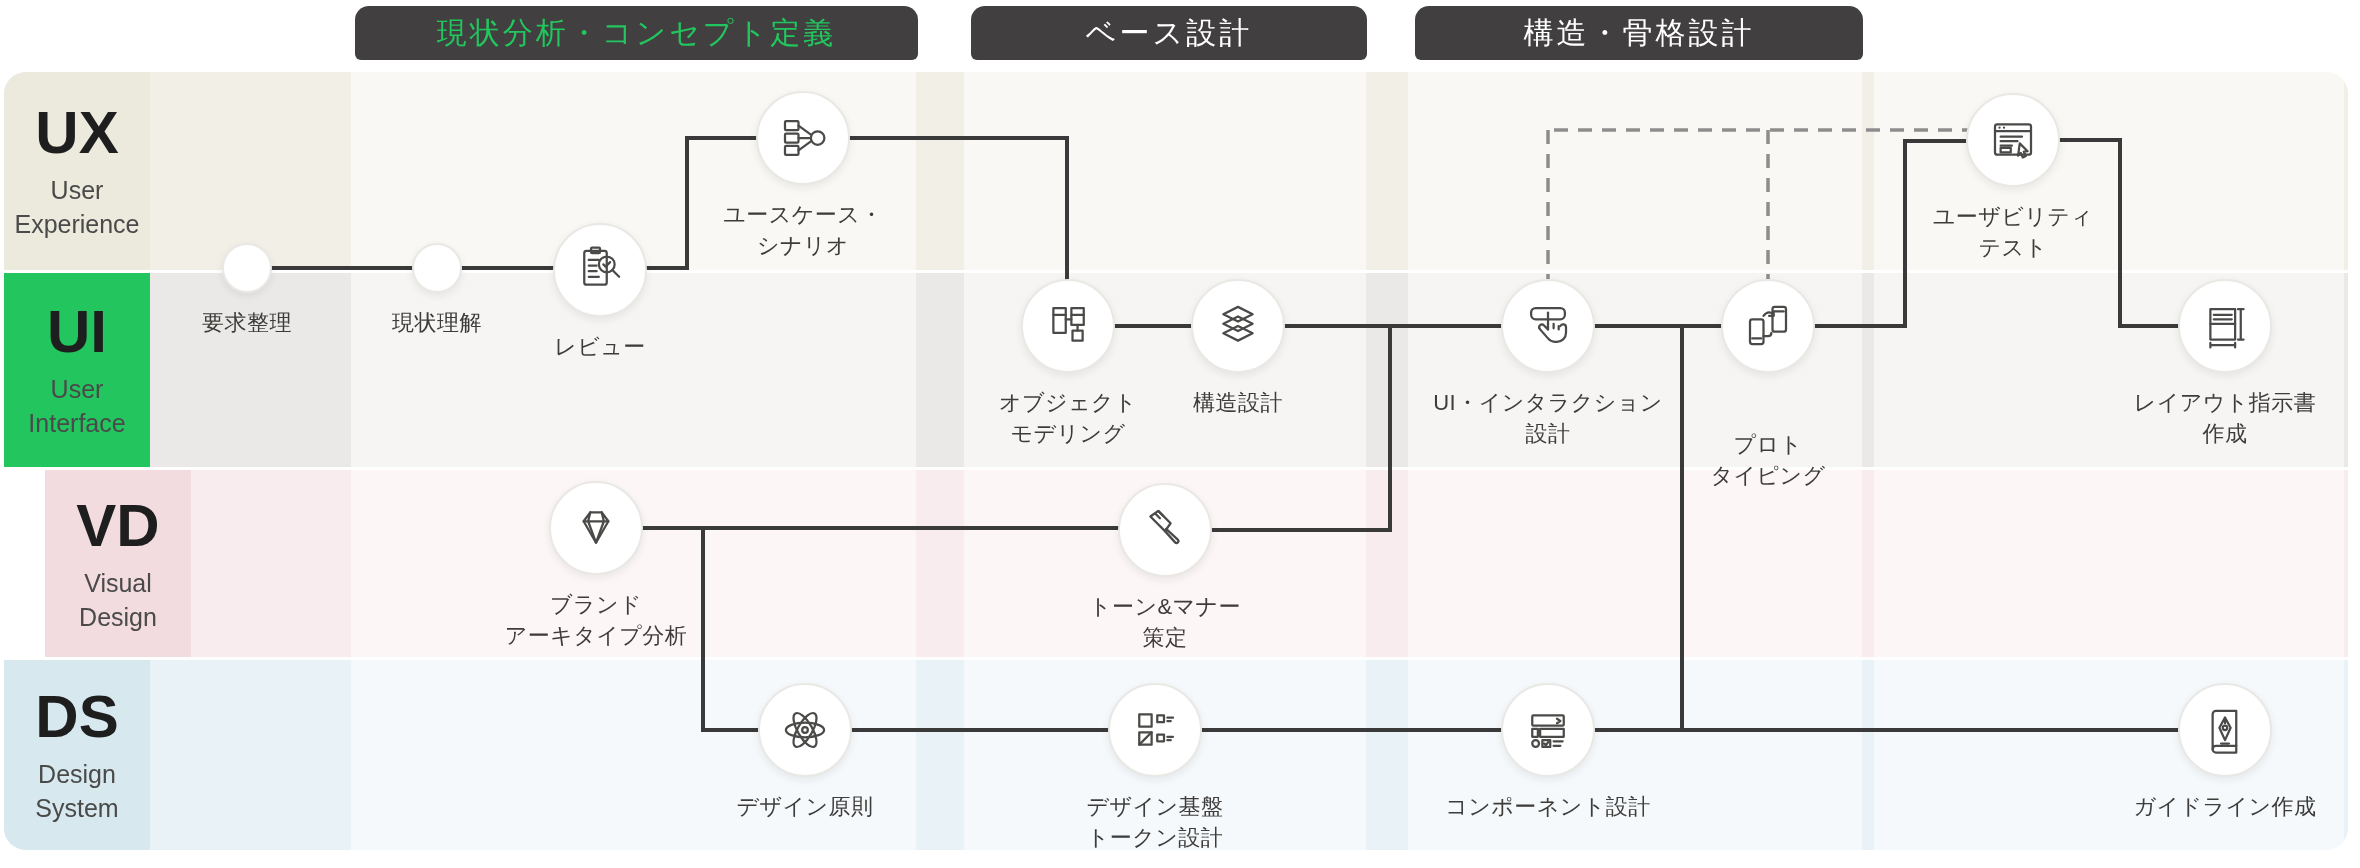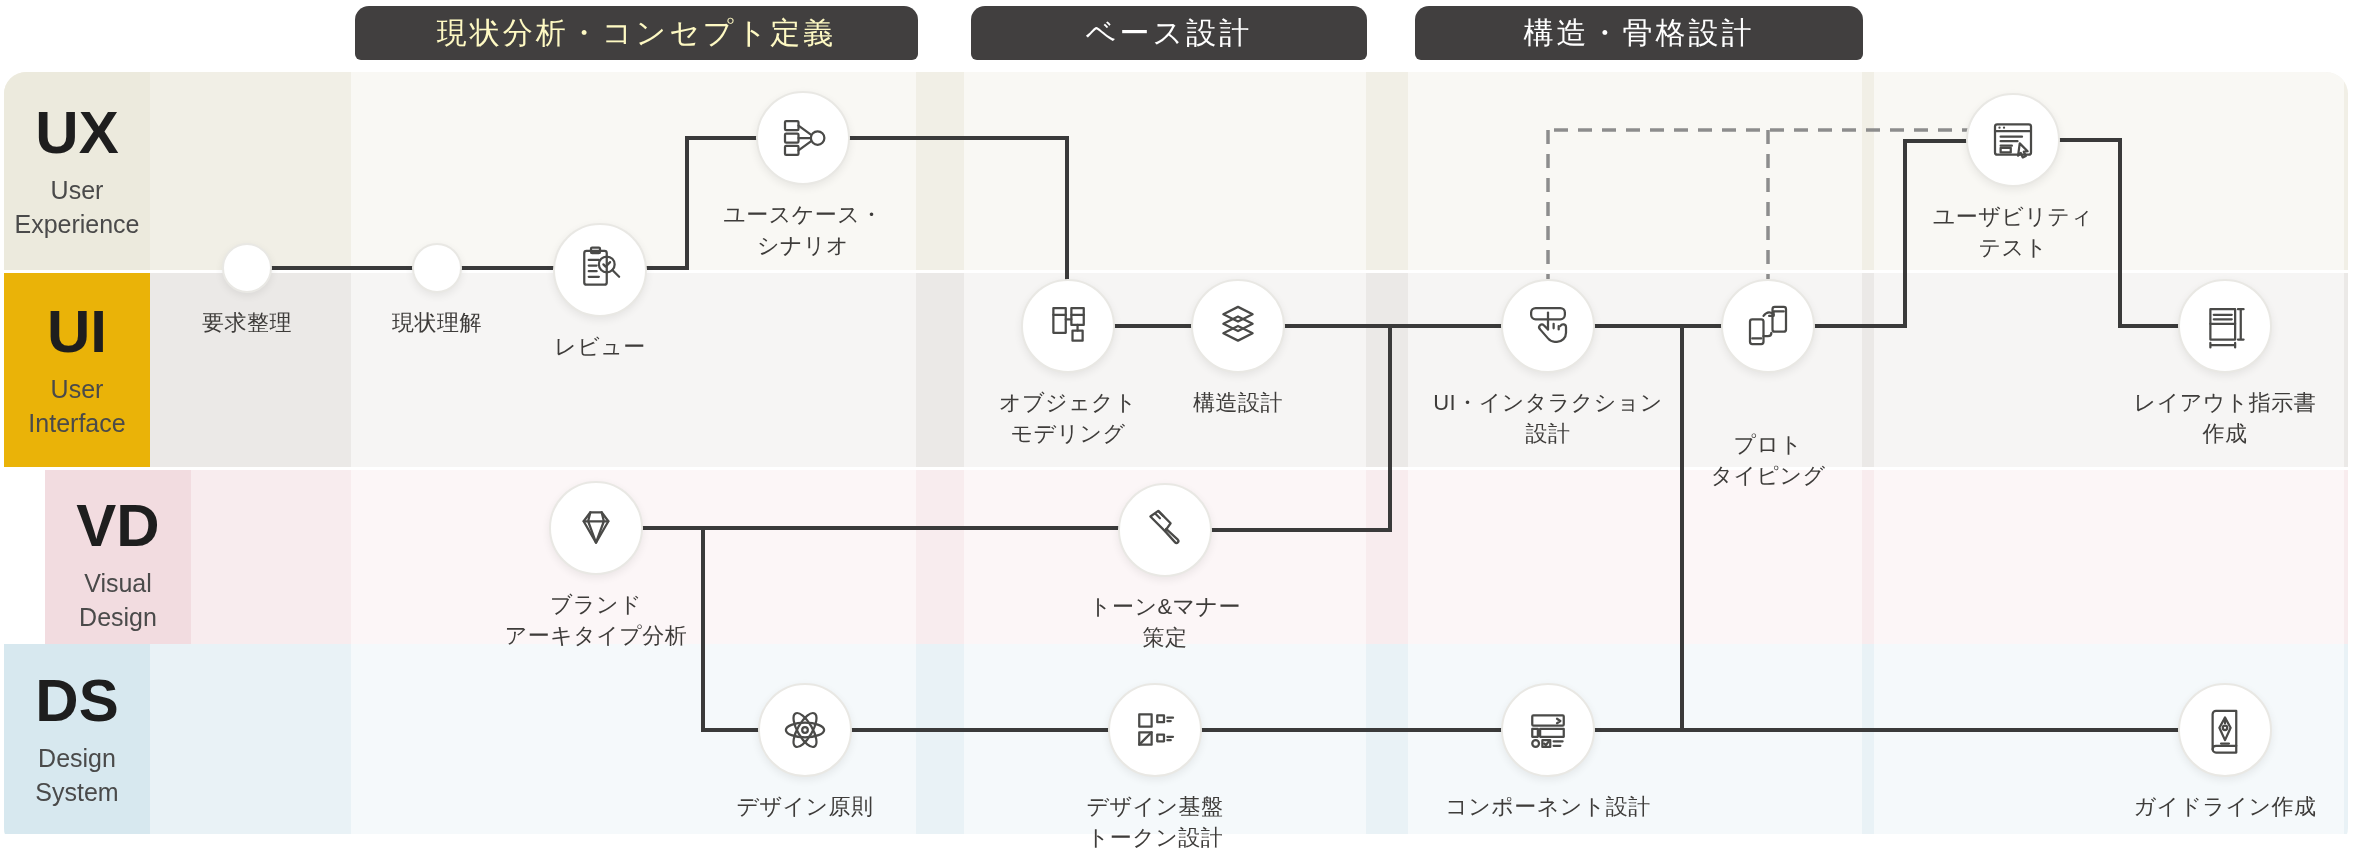--- a/index.html
+++ b/index.html
@@ -32,53 +32,53 @@
     display:flex;align-items:center;justify-content:center;}
   .node-label{position:absolute;width:340px;text-align:center;font-size:22px;
     color:#3E3C3A;line-height:31px;z-index:3;letter-spacing:0.5px;}
   .node-icon{display:block;}
 </style>
 </head>
 <body>
 
 <div class="board">
   <div id="headers">
-      <div class="phase-header" style="left: 355px; width: 563px; background: rgb(65, 63, 63); color: #fef9c3;">現状分析・コンセプト定義</div>
+      <div class="phase-header" style="left: 355px; width: 563px; background: rgb(65, 63, 63); color: #22c55e;">現状分析・コンセプト定義</div>
       <div class="phase-header" style="left: 971px; width: 396px; background: rgb(65, 63, 63); color: rgb(255, 255, 255);">ベース設計</div>
       <div class="phase-header" style="left: 1415px; width: 448px; background: rgb(65, 63, 63); color: rgb(255, 255, 255);">構造・骨格設計</div>
     </div>
   <div class="rows" id="rows">
       <div class="row" style="top: 0px; height: 198px; background: rgb(241, 239, 230);">
         <div class="lane-cell" style="background: rgb(236, 234, 221);">
           <div class="lane-code">UX</div>
           <div class="lane-name">
             <div>User</div>
             <div>Experience</div>
           </div>
         </div>
       </div>
       <div class="row" style="top: 201px; height: 194px; background: rgb(235, 233, 231);">
-        <div class="lane-cell" style="background: #eab308;">
+        <div class="lane-cell" style="background: #22c55e;">
           <div class="lane-code">UI</div>
           <div class="lane-name">
             <div>User</div>
             <div>Interface</div>
           </div>
         </div>
       </div>
       <div class="row" style="top: 398px; height: 187px; background: rgb(248, 236, 238); margin-left: 41px;">
         <div class="lane-cell" style="background: rgb(242, 220, 224);">
           <div class="lane-code">VD</div>
           <div class="lane-name">
             <div>Visual</div>
             <div>Design</div>
           </div>
         </div>
       </div>
-      <div class="row" style="top: 572px; height: 190px; background: rgb(233, 242, 246);">
+      <div class="row" style="top: 588px; height: 190px; background: rgb(233, 242, 246);">
         <div class="lane-cell" style="background: rgb(215, 232, 239);">
           <div class="lane-code">DS</div>
           <div class="lane-name">
             <div>Design</div>
             <div>System</div>
           </div>
         </div>
       </div>
       <div class="col-overlay" style="left: 347px; width: 565px;"></div>
       <div class="col-overlay" style="left: 960px; width: 402px;"></div>

